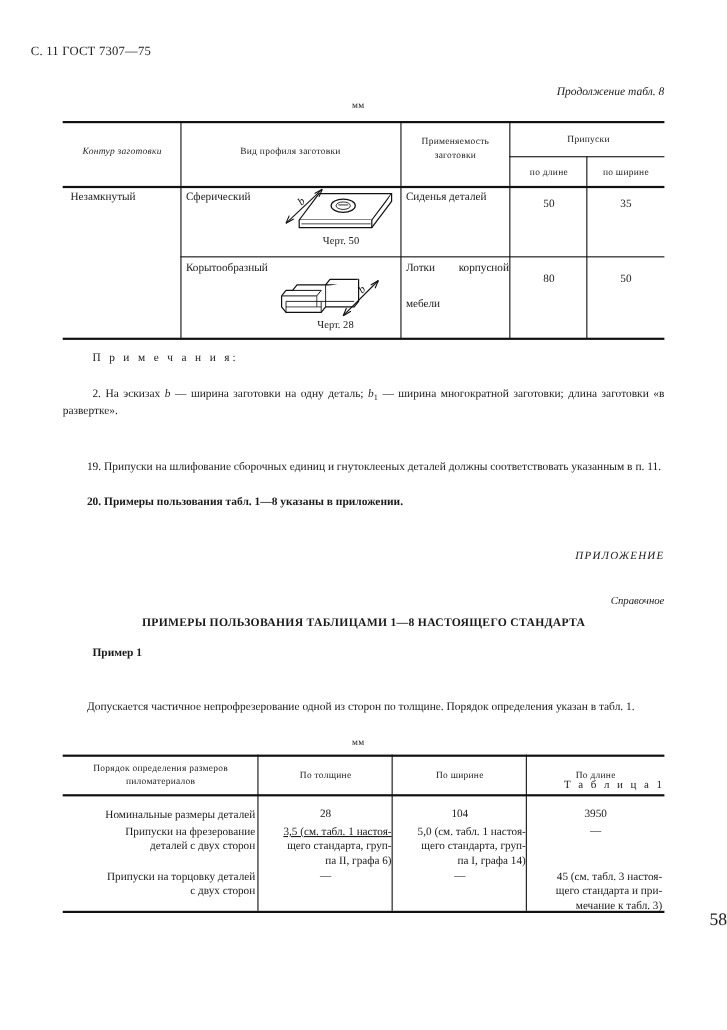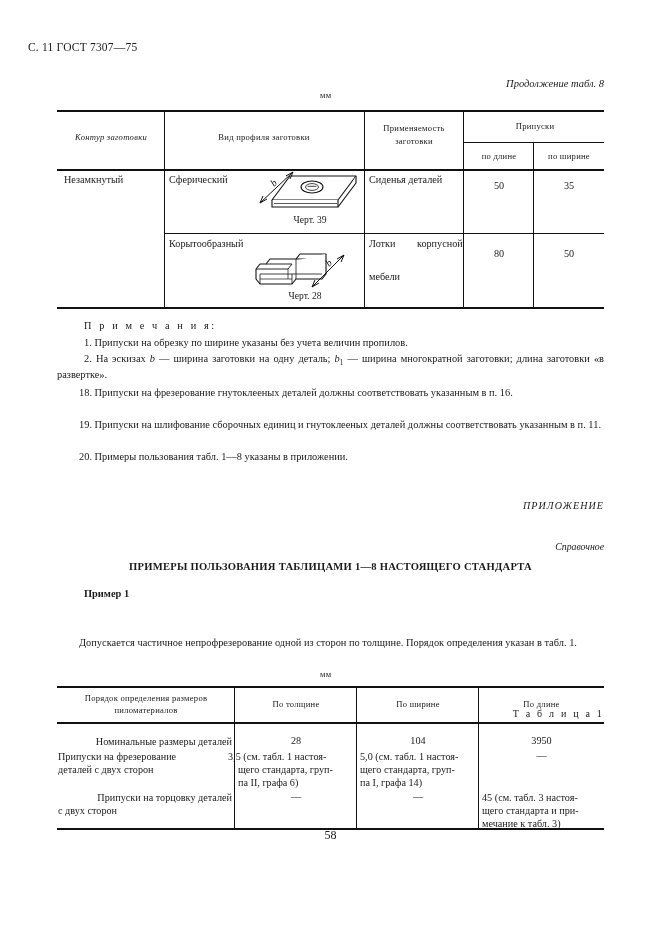--- a/index.html
+++ b/index.html
@@ -86,20 +86,21 @@
     text-align: center;
     font-size: 8.6px;
     letter-spacing: 0.25px;
     line-height: 1.35;
   }
 
   .cell-text {
     position: absolute;
     font-size: 10.2px;
     line-height: 1.3;
+    text-align: right;
   }
   .cell-num {
     position: absolute;
     text-align: center;
     font-size: 10.2px;
   }
   .fig-caption {
     position: absolute;
     font-size: 9.6px;
     text-align: center;
@@ -175,22 +176,22 @@
   .t1-bottom-rule {
     position: absolute;
     left: 57px; top: 828px;
     width: 547px; height: 2px;
     background: #111;
   }
 
   .pagenum {
     position: absolute;
     left: 0; width: 661px;
-    text-align: center;
-    font-size: 12px;
+    text-align: right;
+    font-size: 16px;
     top: 828px;
   }
 
   .sub { font-size: 0.72em; vertical-align: sub; }
   .ital { font-style: italic; }
 </style>
 </head>
 <body>
 
 <div class="page">
@@ -243,21 +244,21 @@
         <ellipse cx="60" cy="17" rx="6.5" ry="3.4" stroke-width="0.8"></ellipse>
         <path d="M55.5 16.3 L64.5 16.3" stroke-width="0.8"></path>
 
         <path d="M8 33 L41 2" stroke-width="1"></path>
         <path d="M8 33 L15 29 M8 33 L11 26" stroke-width="1"></path>
         <path d="M41 2 L34 6 M41 2 L38 9" stroke-width="1"></path>
       </g>
       <text x="22" y="17" font-family="'Liberation Serif',serif" font-style="italic" font-size="10" fill="#111" transform="rotate(-42 22 17)">b</text>
     </svg>
   </div>
-  <div class="fig-caption" style="left:255px; top:214px; width:110px;">Черт. 39</div>
+  <div class="fig-caption" style="left:255px; top:214px; width:110px;">Черт. 50</div>
 
   <div class="cell-text" style="left:369px; top:173px;">Сиденья деталей</div>
   <div class="cell-num" style="left:467px; top:180px; width:64px;">50</div>
   <div class="cell-num" style="left:537px; top:180px; width:64px;">35</div>
 
   <div class="cell-text" style="left:169px; top:237px;">Корытообразный</div>
 
   <div class="fig" style="left:236px; top:243px;">
     <svg width="130" height="54" viewBox="0 0 130 54">
       <g fill="none" stroke="#111" stroke-width="1.1" stroke-linejoin="round">
@@ -280,28 +281,26 @@
   </div>
   <div class="fig-caption" style="left:250px; top:290px; width:110px;">Черт. 28</div>
 
   <div class="cell-text" style="left:369px; top:237px;">Лотки</div>
   <div class="cell-text" style="left:417px; top:237px;">корпусной</div>
   <div class="cell-text" style="left:369px; top:250px;margin-top:20px;">мебели</div>
   <div class="cell-num" style="left:467px; top:248px; width:64px;">80</div>
   <div class="cell-num" style="left:537px; top:248px; width:64px;">50</div>
 
   <div class="notes-title" style="left:84px; top:320px;">П р и м е ч а н и я:</div>
-  <div class="para" style="left:84px; top:336px; width:520px;">1. Припуски на обрезку по ширине указаны без учета величин пропилов.</div>
   <div class="para" style="left:57px; top:352px; width:547px;">
     <span style="padding-left:27px;">2. На эскизах </span><span class="ital">b</span><span> — ширина заготовки на одну деталь; </span><span class="ital">b</span><span class="sub">1</span><span> — ширина многократной заготовки; длина заготовки «в развертке».</span>
   </div>
 
-  <div class="para indent" style="left:57px; top:386px; width:547px;">18. Припуски на фрезерование гнутоклееных деталей должны соответствовать указанным в п. 16.</div>
   <div class="para indent" style="left:57px; top:418px; width:547px;">19. Припуски на шлифование сборочных единиц и гнутоклееных деталей должны соответствовать указанным в п. 11.</div>
-  <div class="para indent" style="left:57px; top:450px; width:547px;">20. Примеры пользования табл. 1—8 указаны в приложении.</div>
+  <div class="para indent" style="left:57px; top:450px; width:547px;font-weight:bold;">20. Примеры пользования табл. 1—8 указаны в приложении.</div>
 
   <div class="appendix appendix-main" style="top:500px;">ПРИЛОЖЕНИЕ</div>
   <div class="appendix appendix-sub" style="top:516px;margin-top:25px;">Справочное</div>
 
   <div class="section-title" style="top:561px;">ПРИМЕРЫ ПОЛЬЗОВАНИЯ ТАБЛИЦАМИ 1—8 НАСТОЯЩЕГО СТАНДАРТА</div>
 
   <div class="example-title" style="left:84px; top:588px;">Пример 1</div>
   <div class="para indent" style="left:57px; top:636px; width:547px;">Допускается частичное непрофрезерование одной из сторон по толщине. Порядок определения указан в табл. 1.</div>
 
   <div class="table-label" style="top:668px;margin-top:40px;">Т а б л и ц а  1</div>
@@ -324,21 +323,21 @@
   <div class="hdr-cell" style="left:358px; top:699px; width:120px;">По ширине</div>
   <div class="hdr-cell" style="left:480px; top:699px; width:123px;">По длине</div>
 
   <div class="cell-text" style="left:58px; top:735px; width:174px; text-align:right;">Номинальные размеры деталей</div>
   <div class="cell-num" style="left:236px; top:735px; width:120px;">28</div>
   <div class="cell-num" style="left:358px; top:735px; width:120px;">104</div>
   <div class="cell-num" style="left:480px; top:735px; width:123px;">3950</div>
 
   <div class="cell-text" style="left:58px; top:750px; width:174px;">Припуски    на    фрезерование</div>
   <div class="cell-text" style="left:58px; top:763px; width:174px;">деталей с двух сторон</div>
-  <div class="cell-text" style="left:228px; top:750px; width:118px;">3,5 (см. табл. 1 настоя-</div>
+  <div class="cell-text" style="left:238px; top:750px; width:118px;text-decoration:underline;">3,5 (см. табл. 1 настоя-</div>
   <div class="cell-text" style="left:238px; top:763px; width:118px;">щего  стандарта,  груп-</div>
   <div class="cell-text" style="left:238px; top:776px; width:118px;">па II, графа 6)</div>
   <div class="cell-text" style="left:360px; top:750px; width:118px;">5,0 (см. табл. 1 настоя-</div>
   <div class="cell-text" style="left:360px; top:763px; width:118px;">щего  стандарта,  груп-</div>
   <div class="cell-text" style="left:360px; top:776px; width:118px;">па I, графа 14)</div>
   <div class="cell-num" style="left:480px; top:750px; width:123px;">—</div>
 
   <div class="cell-text" style="left:58px; top:791px; width:174px; text-align:right;">Припуски на торцовку деталей</div>
   <div class="cell-text" style="left:58px; top:804px; width:174px;">с двух сторон</div>
   <div class="cell-num" style="left:236px; top:791px; width:120px;">—</div>

